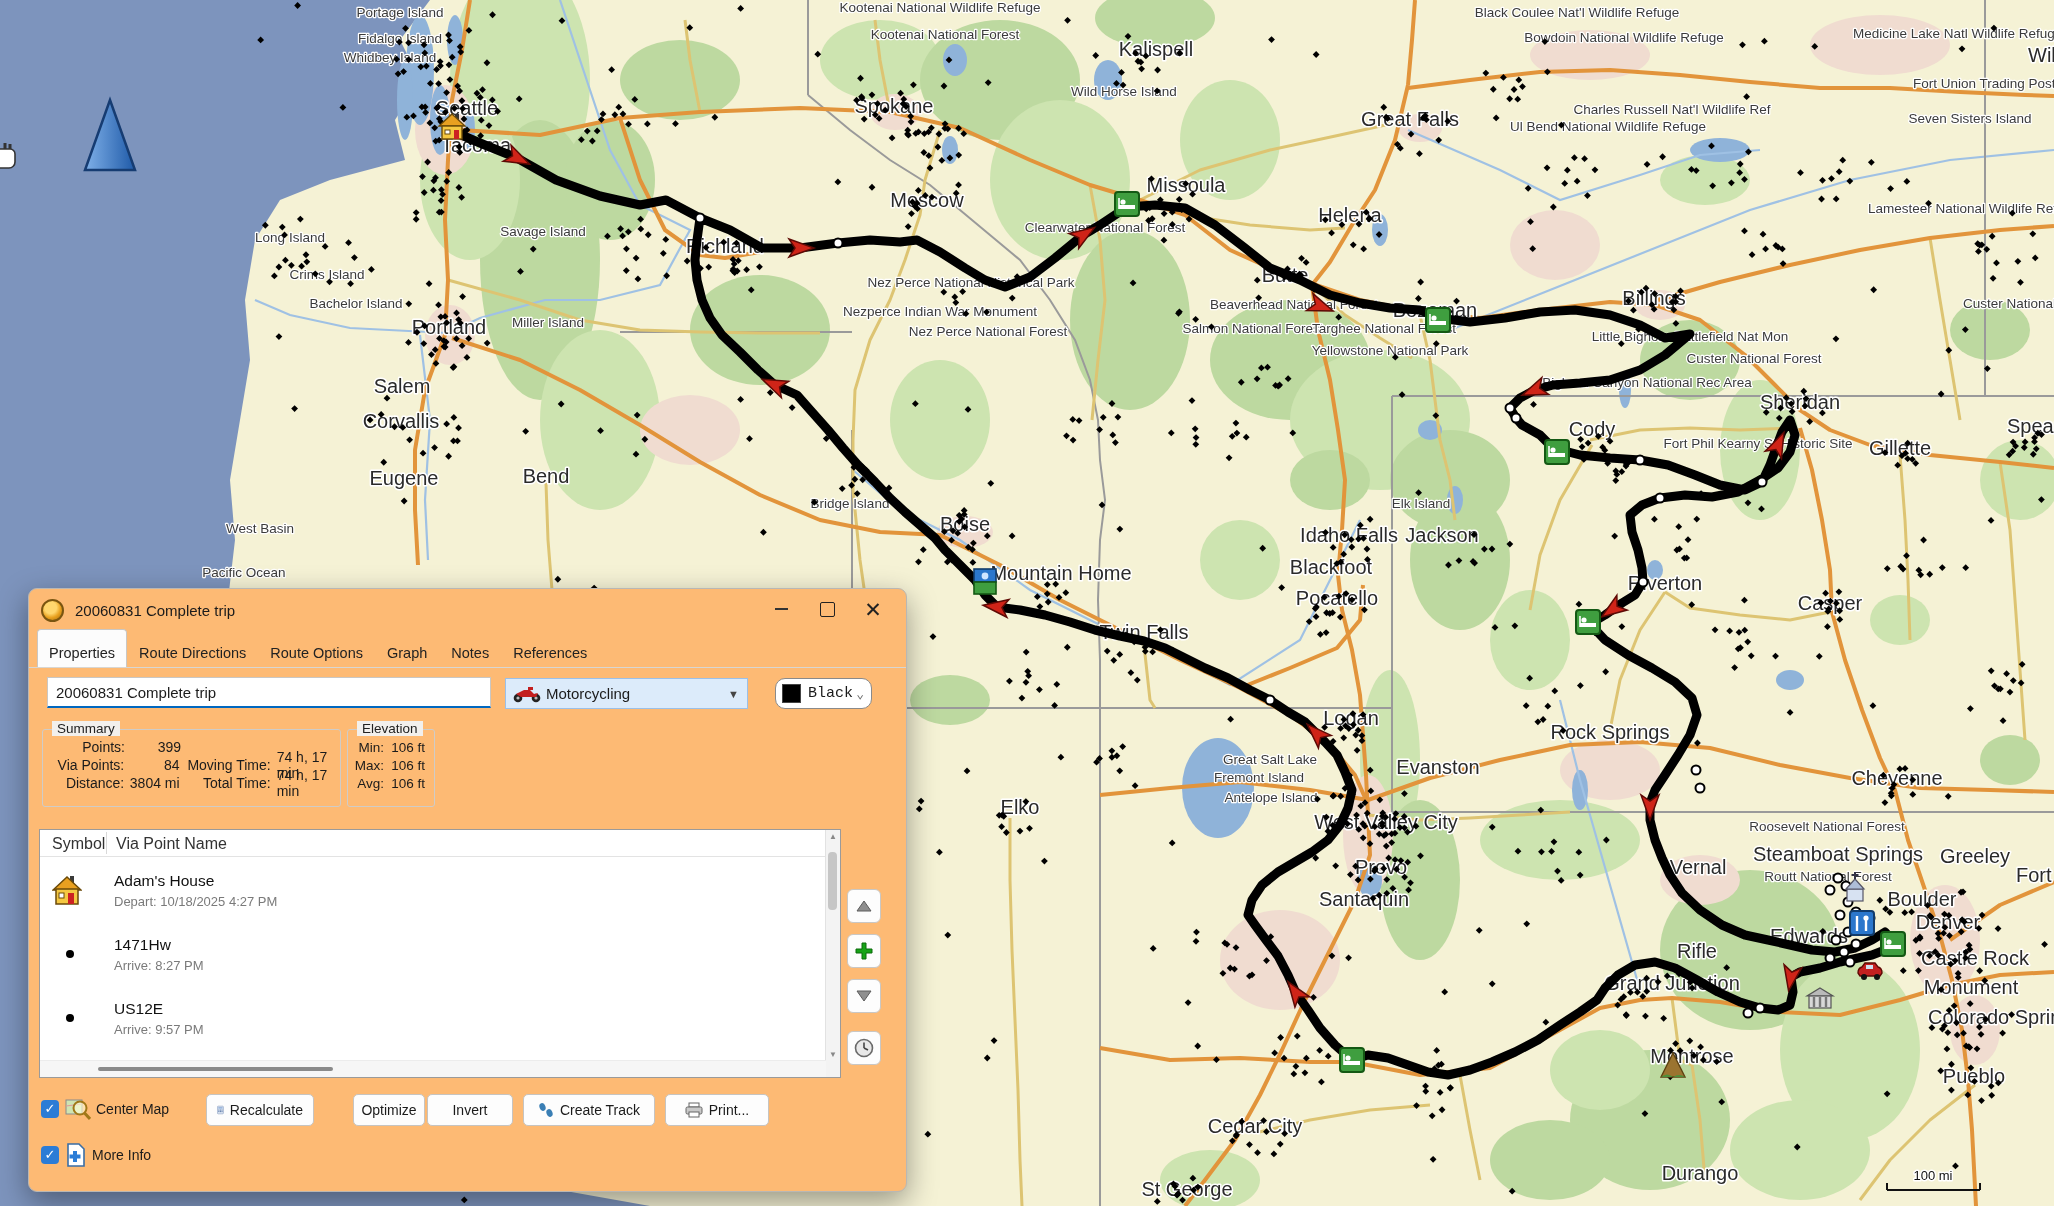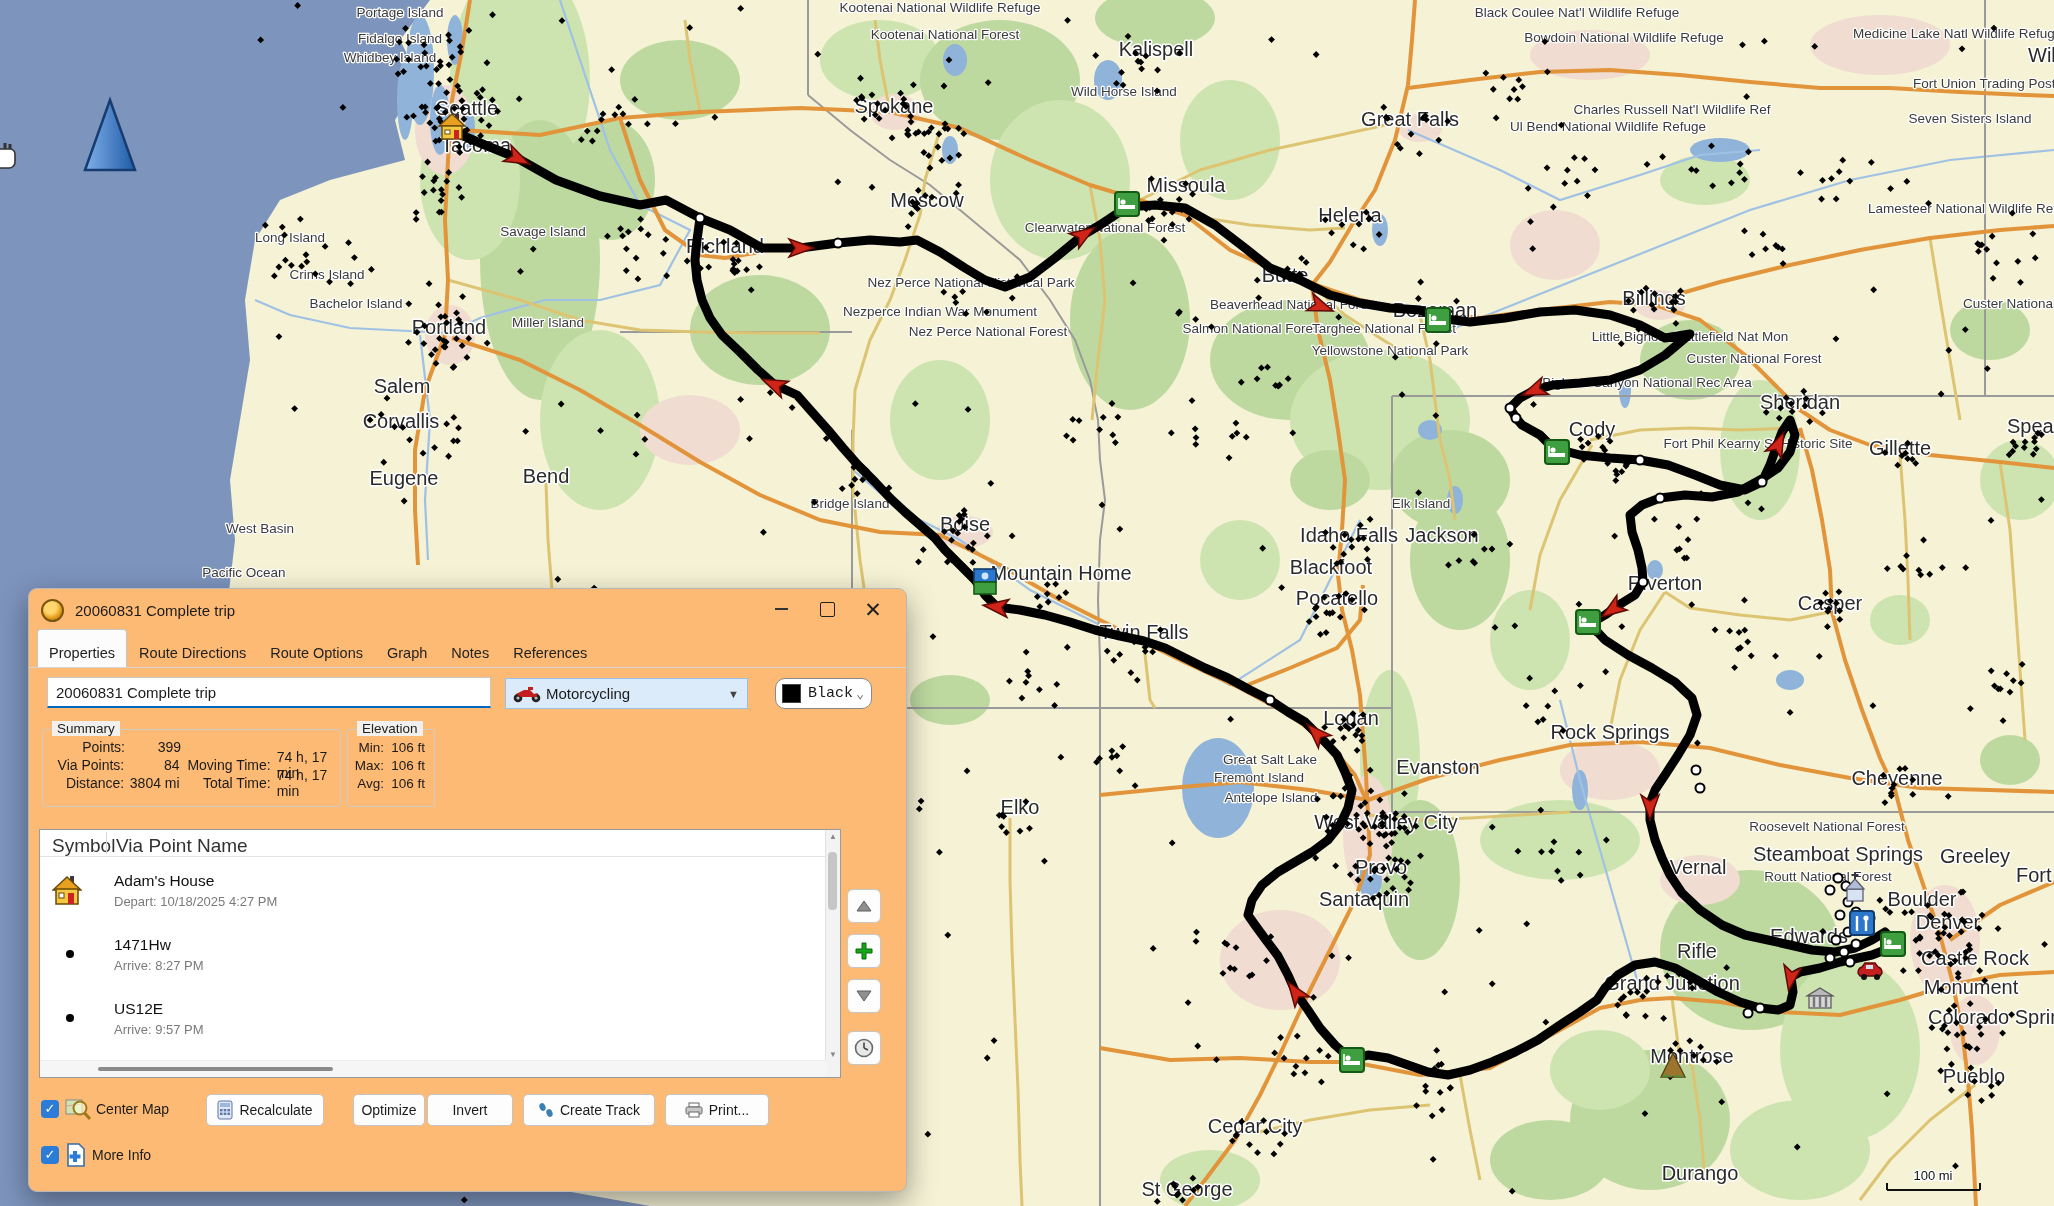--- a/index.html
+++ b/index.html
@@ -43,21 +43,21 @@
   .sumrow{display:flex;height:18px;align-items:center;}
   .sl{width:72px;text-align:right;}
   .sv{width:56px;text-align:right;}
   .sl2{width:92px;text-align:right;}
   .sv2{width:62px;text-align:left;padding-left:6px;}
   .elegrid{position:absolute;left:4px;top:8px;font-size:13.5px;width:76px;}
   .elerow{display:flex;height:18px;align-items:center;}
   .el{width:32px;text-align:right;}
   .ev{flex:1;text-align:right;padding-right:3px;}
   .vlist{position:absolute;left:10px;top:240px;width:800px;height:247px;background:#fff;border:1px solid #9a9a9a;overflow:hidden;}
-  .vl-head{position:absolute;left:0;top:0;right:14px;height:26px;border-bottom:1px solid #e3e3e3;font-size:19px;color:#333;}
+  .vl-head{position:absolute;left:0;top:0;right:14px;height:26px;border-bottom:1px solid #e3e3e3;font-size:16px;color:#333;}
   .vl-head .c1{position:absolute;left:12px;top:5px;}
   .vl-head .c2{position:absolute;left:76px;top:5px;}
   .vl-div{position:absolute;left:66px;top:2px;height:22px;border-left:1px solid #d9d9d9;}
   .vrow{position:absolute;left:0;right:14px;height:56px;}
   .vrow .nm{position:absolute;left:74px;top:6px;font-size:15.5px;color:#111;}
   .vrow .tm{position:absolute;left:74px;top:28px;font-size:13px;color:#7a7a7a;}
   .vrow .dot{position:absolute;left:26px;top:20px;width:8px;height:8px;border-radius:50%;background:#000;}
   .vrow svg{position:absolute;left:12px;top:8px;}
   .vscroll{position:absolute;right:0;top:0;width:14px;bottom:0;background:#f3f3f3;border-left:1px solid #e2e2e2;}
   .vthumb{position:absolute;left:2px;top:22px;width:9px;height:58px;background:#c6c6c6;border-radius:4px;}
@@ -1708,21 +1708,21 @@
 
     <div class="chkrow" style="top:554px">
       <div class="chk">✓</div>
       <svg width="22" height="24" viewBox="0 0 22 24" style="margin-right:5px">
         <path d="M3,1 h11 l5,5 v17 h-16 z" fill="#fff" stroke="#3a6ea5" stroke-width="1.6"></path>
         <path d="M8,8 h4 v3.5 h3.5 v4 h-3.5 v3.5 h-4 v-3.5 h-3.5 v-4 h3.5 z" fill="#2b7cd6"></path>
       </svg>
       <span>More Info</span>
     </div>
 
-    <div class="btnrow-btn" style="left:177px;width:118px">
+    <div class="btnrow-btn" style="left:177px;width:108px">
       <svg width="16" height="20" viewBox="0 0 16 20">
         <rect x="1" y="1" width="14" height="18" rx="2" fill="#dfe8f4" stroke="#5b78a8"></rect>
         <rect x="3" y="3" width="10" height="4" fill="#9db8dd"></rect>
         <g fill="#5b78a8">
             <rect x="3" y="9" width="2.6" height="2.4"></rect>
             <rect x="6.7" y="9" width="2.6" height="2.4"></rect>
             <rect x="10.4" y="9" width="2.6" height="2.4"></rect>
             <rect x="3" y="12.6" width="2.6" height="2.4"></rect>
             <rect x="6.7" y="12.6" width="2.6" height="2.4"></rect>
             <rect x="10.4" y="12.6" width="2.6" height="2.4"></rect>

